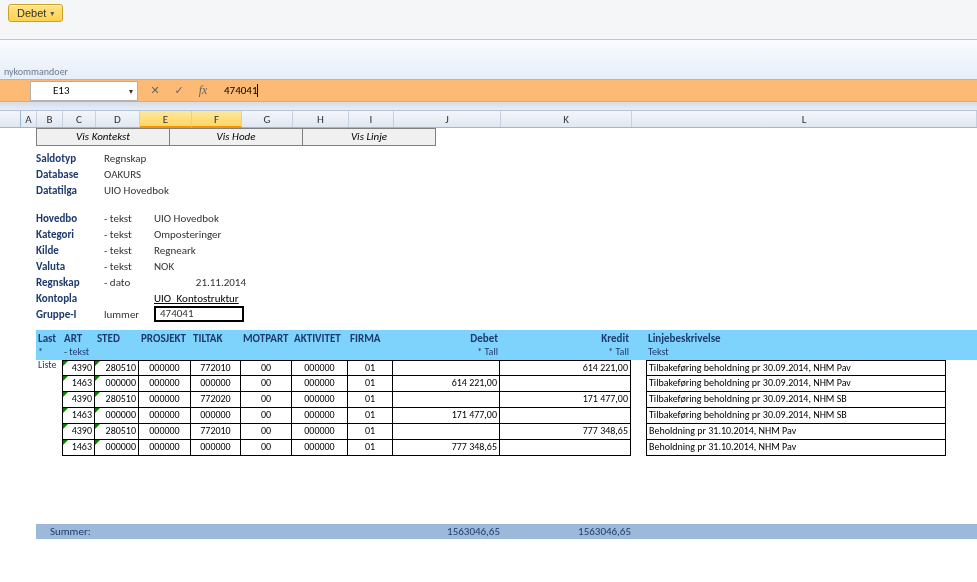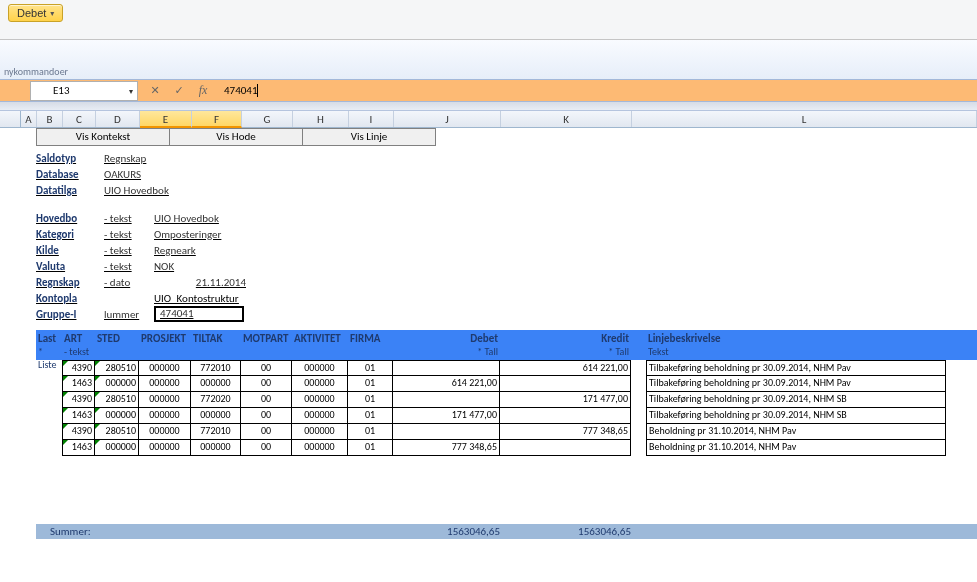--- a/index.html
+++ b/index.html
@@ -32,34 +32,34 @@
     
     .sheet { position: relative; }
     .col-headers { display: flex; height: 17px; background: linear-gradient(#f3f6fb, #e1e7f0); border-bottom: 1px solid #9eb6ce; }
     .corner { width: 21px; border-right: 1px solid #9eb6ce; background: linear-gradient(#f3f6fb, #e1e7f0); }
     .ch { border-right: 1px solid #c5d0e0; text-align: center; font-size: 11px; line-height: 17px; color: #333; }
     .ch.sel { background: linear-gradient(#ffe79c, #ffd766); border-bottom: 2px solid #f29500; height: 17px; }
     
     .content { margin-left: 21px; position: relative; }
     
     .top-buttons { display: flex; height: 18px; border: 1px solid #808080; margin-left: 15px; width: 400px; }
-    .top-btn { flex: 1; text-align: center; border-right: 1px solid #808080; background: #f0f0f0; font-size: 11px; line-height: 16px; cursor: pointer; }
+    .top-btn { flex: 1; text-align: center; border-right: 1px solid #808080; background: #f0f0f0; font-size: 11px; line-height: 16px; cursor: pointer; font-style: italic; }
     .top-btn:last-child { border-right: none; }
     
-    .meta { margin: 4px 16px 8px 15px; text-decoration: underline; }
+    .meta { margin: 4px 16px 8px 15px; }
     .meta-row { display: flex; height: 16px; align-items: center; }
     .meta-lbl { width: 68px; font-weight: bold; color: #1f3a6e; font-size: 11px; }
     .meta-sub { width: 50px; font-size: 11px; color: #333; }
     .meta-val { font-size: 11px; color: #333; }
     .meta-val.link { text-decoration: underline; color: #000; }
     .meta-val.box { border: 2px solid #000; padding: 0 4px; min-width: 90px; display: inline-block; height: 16px; line-height: 12px; }
     .meta-val.date { display: inline-block; width: 92px; text-align: right; }
     
     .tbl-area { margin: 4px 0 0 15px; }
-    .tbl-head { display: flex; background: #3b82f6; height: 30px; align-items: flex-start; padding-top: 2px; }
+    .tbl-head { display: flex; background: #7dd3fc; height: 30px; align-items: flex-start; padding-top: 2px; }
     .th { font-size: 11px; font-weight: bold; color: #1f3a6e; padding: 0 2px; }
     .th-sub { display: block; font-size: 10px; font-weight: normal; color: #1f3a6e; }
     .th.right { text-align: right; }
     
     .tbl-body .tr { display: flex; height: 16px; }
     .td { border: 1px solid #000; font-size: 10px; padding: 0 2px; line-height: 14px; background: #fff; overflow: hidden; white-space: nowrap; }
     .td.r { text-align: right; }
     .td.c { text-align: center; }
     .td.tri { position: relative; }
     .td.tri::before { content: ""; position: absolute; top: 0; left: 0; border-top: 5px solid #008000; border-right: 5px solid transparent; }

